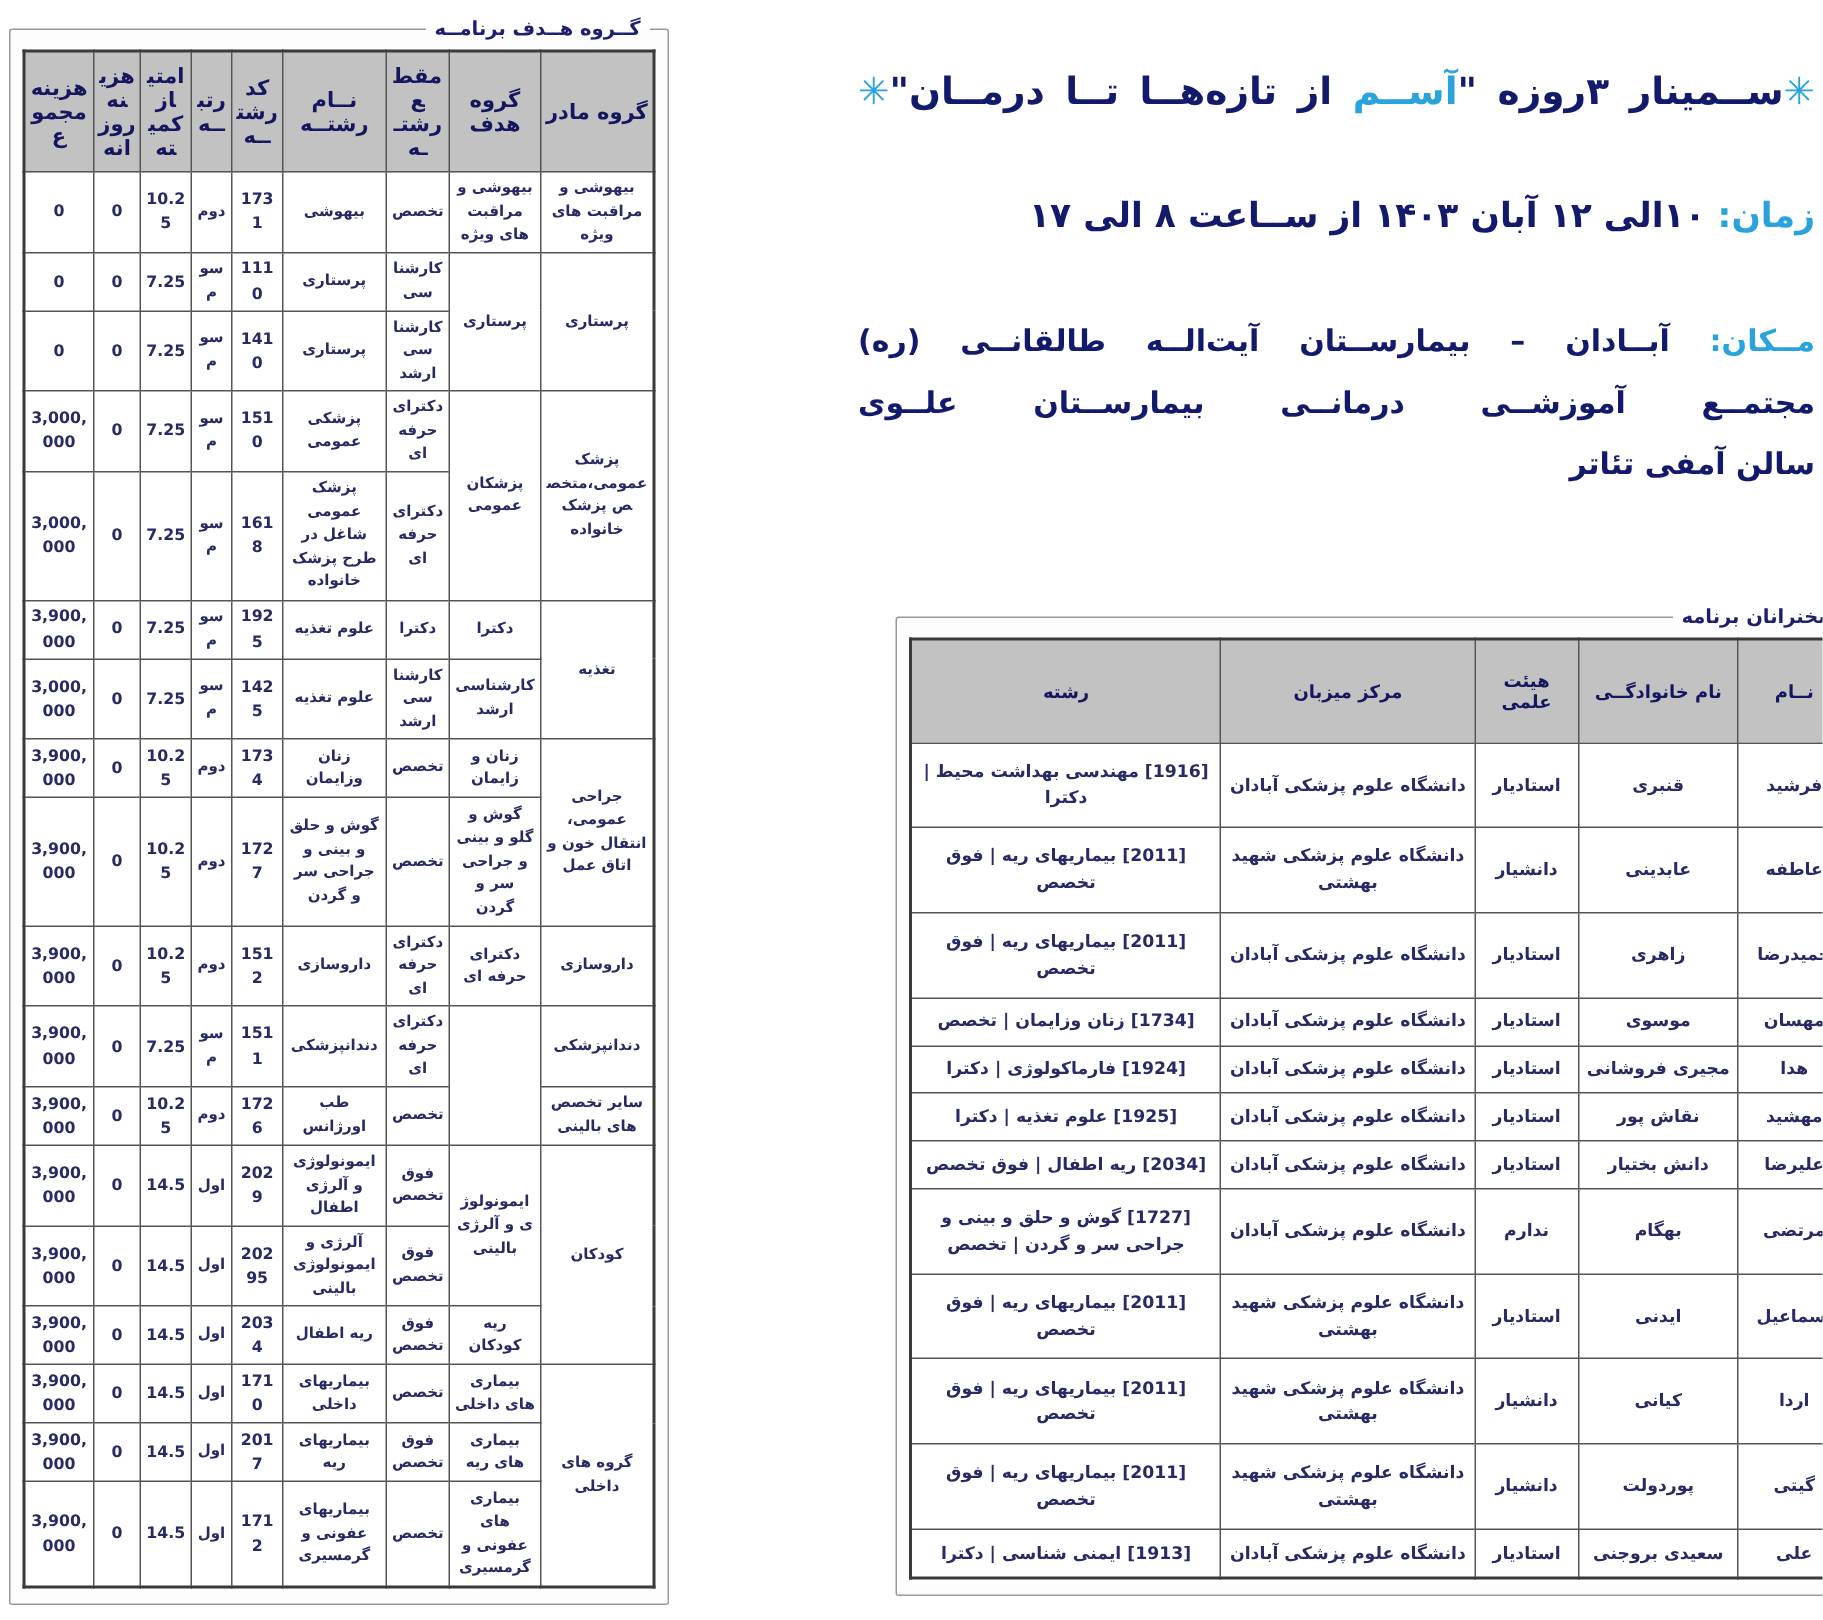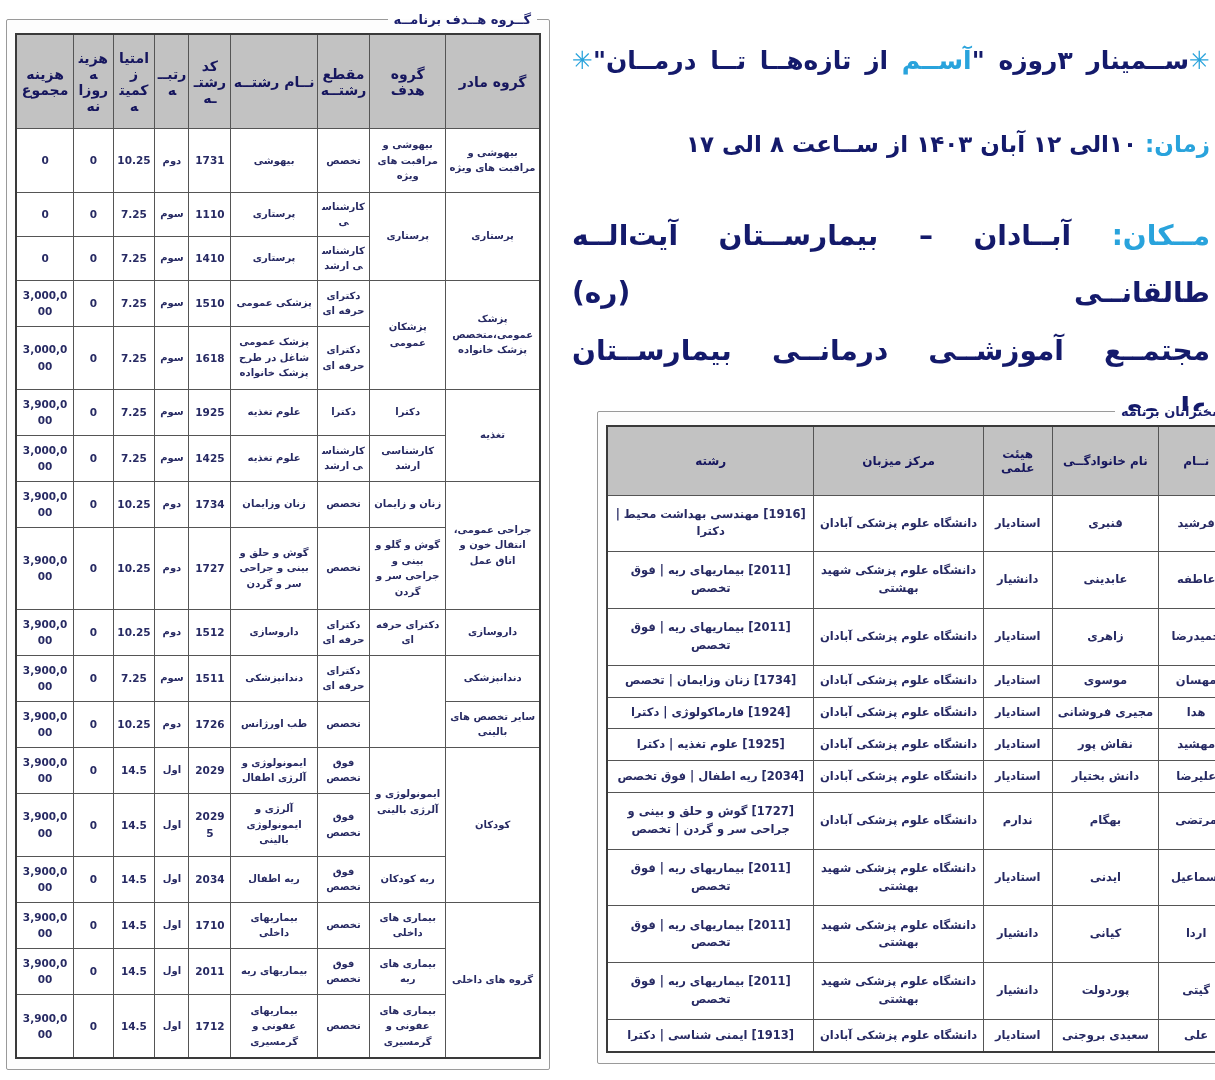--- a/index.html
+++ b/index.html
@@ -11,21 +11,21 @@
   }
   
   .frame {
     position:absolute; border:1px solid #9a9a9a; border-radius:2px;
     margin:0; padding:6px 8px 10px 8px; background:#fdfdfd;
   }
   .frame legend {
     color:#1b1f6e; font-weight:bold; font-size:13px;
     padding:0 6px; margin-right:4px;
   }
-  #group-frame { left:6px; top:12px; width:544px; height:1058px; }
+  #group-frame { left:6px; top:12px; width:440px; height:1058px; }
   #speakers-frame { left:563px; top:404px; width:647px; height:660px;margin-left:34px; }
 
   
   table { border-collapse:collapse; width:100%; height:100%; table-layout:fixed; direction:rtl; }
   th, td {
     border:1px solid #555; text-align:center; vertical-align:middle;
     padding:2px 3px; word-wrap:break-word;
   }
   table { border:2px solid #3a3a3a; }
   th {
@@ -43,21 +43,21 @@
   #banner {
     position:absolute; left:572px; top:26px; width:638px;
     direction:rtl; font-weight:bold; color:#141a6b;
   }
   .accent { color:#29a3dc; }
   #banner-title {
     font-size:25px; text-align:justify; text-align-last:justify;
     margin-top:20px; letter-spacing:0.5px;
   }
   #banner-time { font-size:23px; text-align:right; margin-top:56px; }
-  #banner-place { font-size:28px; margin-top:50px; line-height:2.05; }
+  #banner-place { font-size:20px; margin-top:50px; line-height:2.05; }
   .just { text-align:justify; text-align-last:justify; }
   .rightal { text-align:right; }
 </style>
 </head>
 <body>
 
 <div id="banner">
   <div id="banner-title"><span class="accent">✳</span><span>ســمینار ۳روزه "</span><span class="accent">آســم</span><span> از تازه‌هــا تــا درمــان"</span><span class="accent">✳</span></div>
   <div id="banner-time"><span class="accent">زمان: </span><span>۱۰الی ۱۲ آبان ۱۴۰۳ از ســاعت ۸ الی ۱۷</span></div>
   <div id="banner-place">
@@ -256,21 +256,21 @@
           <td class="num">1710</td>
           <td>اول</td>
           <td class="num">14.5</td>
           <td class="num">0</td>
           <td class="num">3,900,000</td>
         </tr>
     <tr>
           <td>بیماری های ریه</td>
           <td>فوق تخصص</td>
           <td>بیماریهای ریه</td>
-          <td class="num">2011</td>
+          <td class="num">2017</td>
           <td>اول</td>
           <td class="num">14.5</td>
           <td class="num">0</td>
           <td class="num">3,900,000</td>
         </tr>
     <tr>
           <td>بیماری های عفونی و گرمسیری</td>
           <td>تخصص</td>
           <td>بیماریهای عفونی و گرمسیری</td>
           <td class="num">1712</td>

